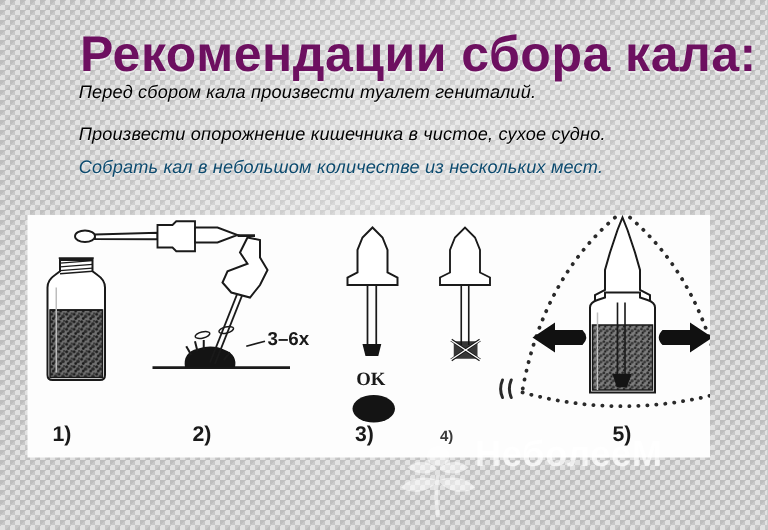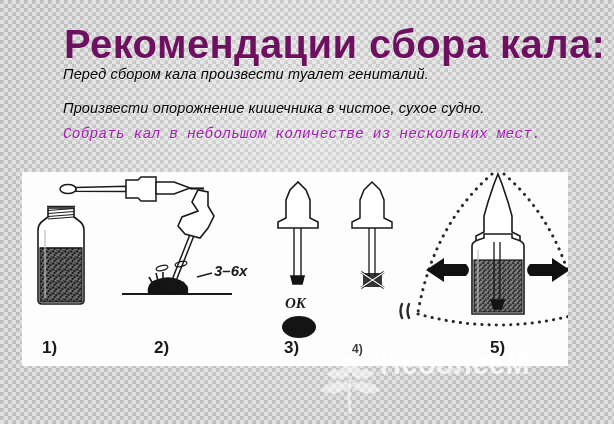--- a/index.html
+++ b/index.html
@@ -42,29 +42,28 @@
     position:absolute;left:63px;
     font-size:14.5px;
     font-style:italic;
     color:#000000;
     white-space:nowrap;
     letter-spacing:.15px;
     text-shadow:0 1px 0 rgba(255,255,255,.5);
   }
   .l1{top:66px;}
   .l2{top:88px;margin-top:12px;}
-  .l3{top:126px;color:#a21caf;font-family:Liberation Mono, monospace;}
+  .l3{top:126px;color:#0c4a6e;}
 
   
   .panel{
     position:absolute;left:22px;top:172px;
     width:546px;height:194px;
     background:#fdfdfd;
     box-shadow:0 0 0 0 rgba(0,0,0,0);
-    font-style:italic;
   }
   .panel svg{display:block;}
 
   .stepnums{position:absolute;left:22px;top:172px;width:546px;height:194px;pointer-events:none;}
   .sn{
     position:absolute;bottom:8px;
     font-size:17px;font-weight:bold;color:#1a1a1a;
     font-family:"Liberation Sans",sans-serif;
   }
   .sn1{left:20px;}

